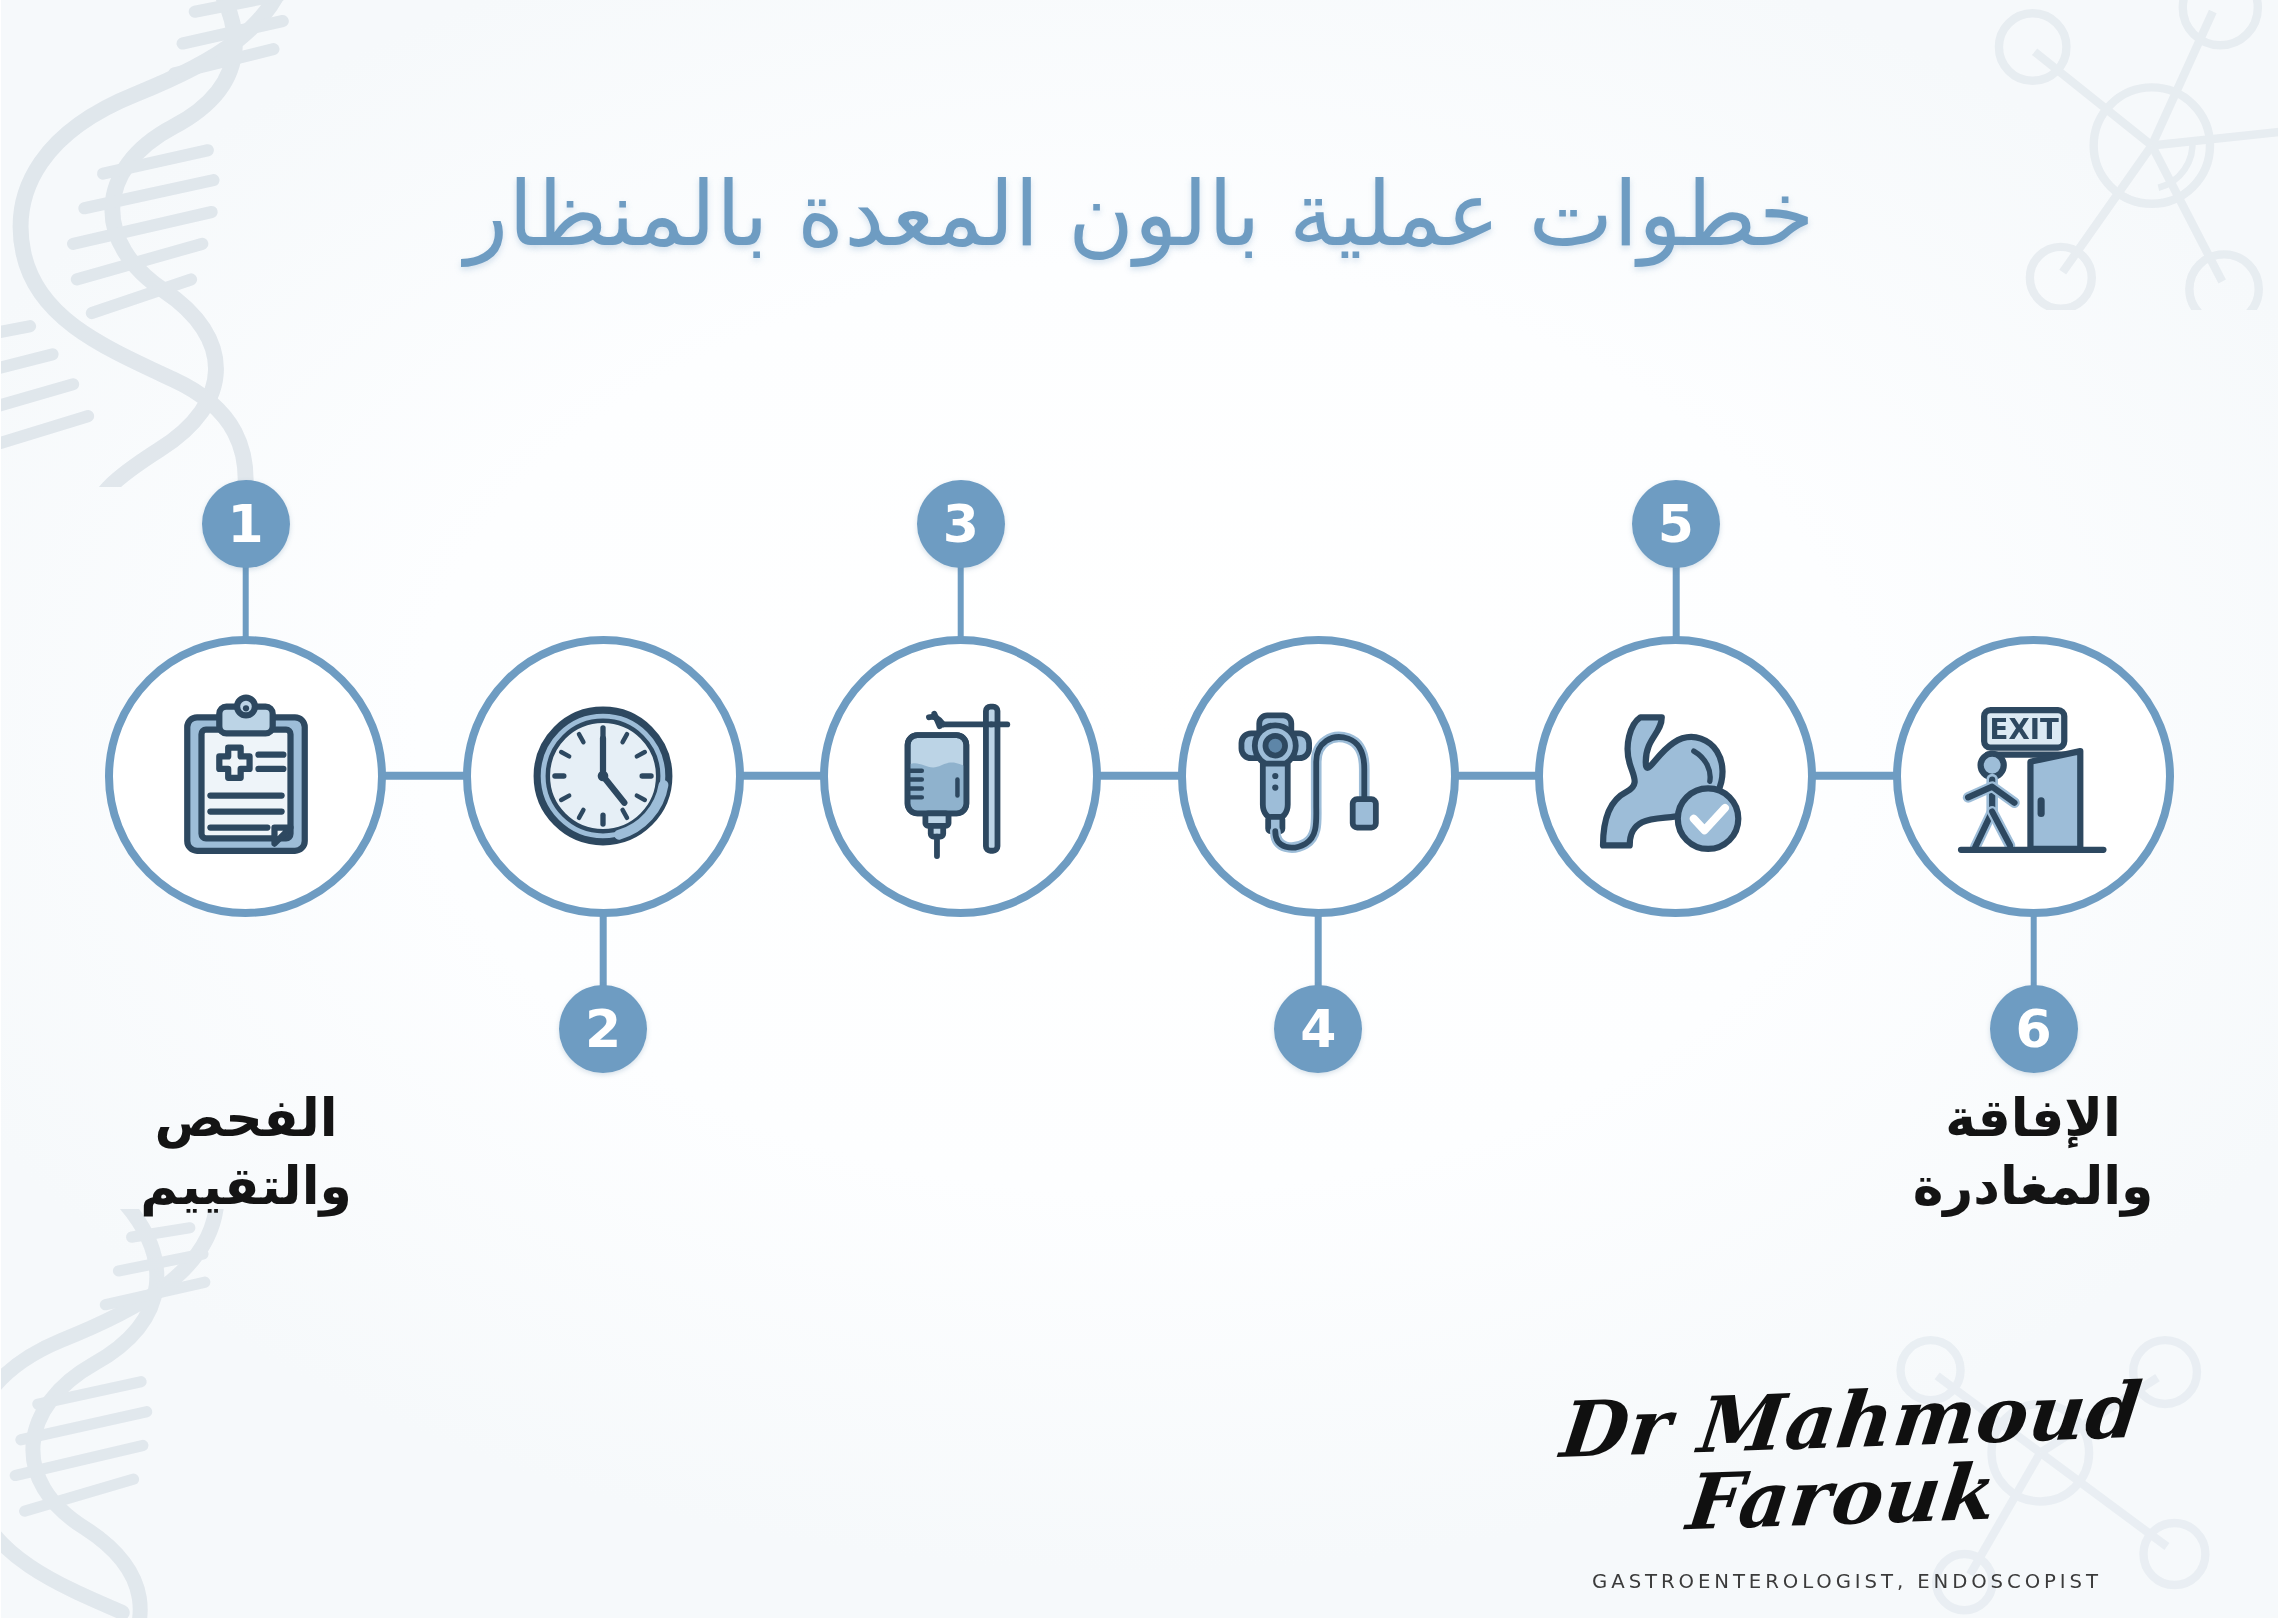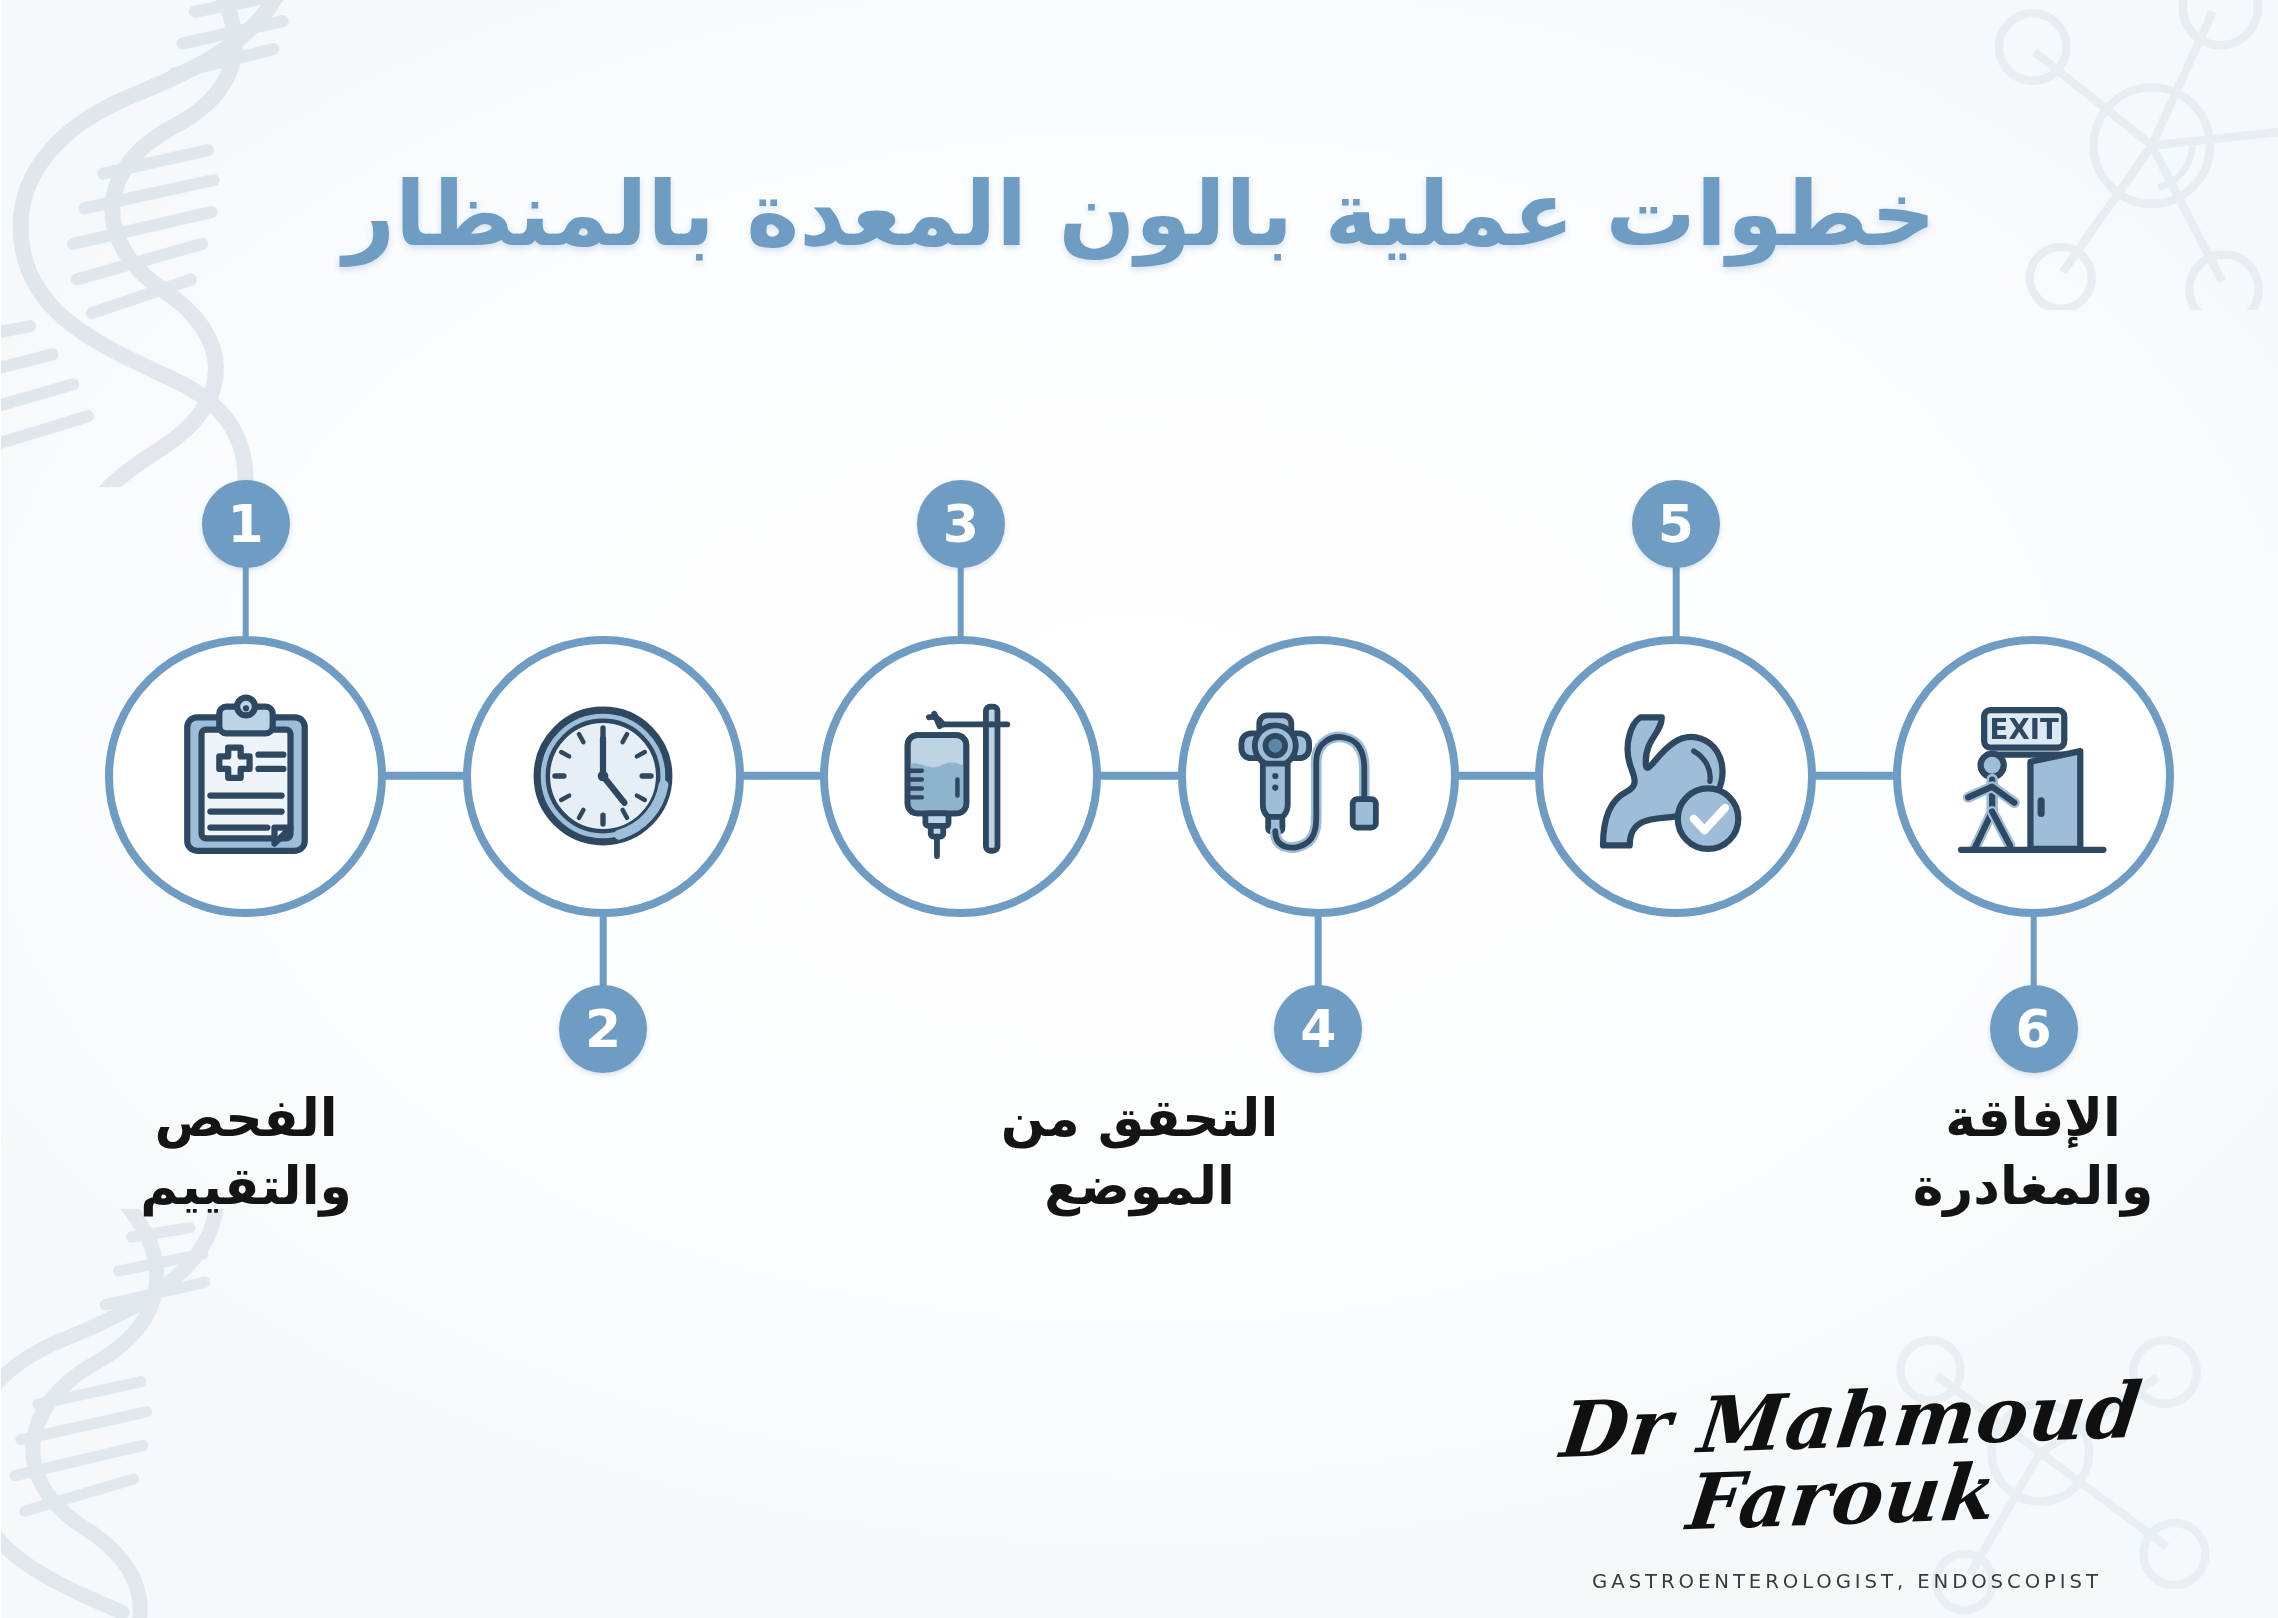--- a/index.html
+++ b/index.html
@@ -20,21 +20,21 @@
   .deco{position:absolute;pointer-events:none;}
   .deco-dna-left{left:-28px;top:-37px;width:337px;height:525px;opacity:.85;}
   .deco-dna-bottomleft{left:-56px;top:1209px;width:319px;height:440px;opacity:.8;}
   .deco-mol-topright{right:-37px;top:-28px;width:394px;height:337px;opacity:.75;}
   .deco-mol-bottomright{right:37px;top:1312px;width:394px;height:319px;opacity:.6;}
 
   
   .title{
     position:absolute;left:0;right:0;top:161px;
     text-align:center;
-    font-size:90px;font-weight:bold;
+    font-size:90px;font-weight:normal;
     color:#6e9cc2;
     letter-spacing:0px;
     line-height:1.18;
     text-shadow:0 2.8px 6.6px rgba(110,156,194,.28);
     direction:rtl;
   }
 
   
   .flow{
     position:absolute;left:0;right:0;top:626px;height:300px;
@@ -347,22 +347,20 @@
         <div class="stem up"></div>
         <div class="badge up">1</div>
       </div>
 
     </div>
   </div>
 
   <div class="labels">
     <div class="label">الإفاقة
 والمغادرة</div>
-    <div class="label">التحقق من
-الموضع</div>
     <div class="label">الفحص
 والتقييم</div>
   </div>
 
   <div class="sig-wrap">
     <div class="sig-name">Dr Mahmoud Farouk</div>
     <div class="sig-role">GASTROENTEROLOGIST, ENDOSCOPIST</div>
   </div>
 
 </div>

